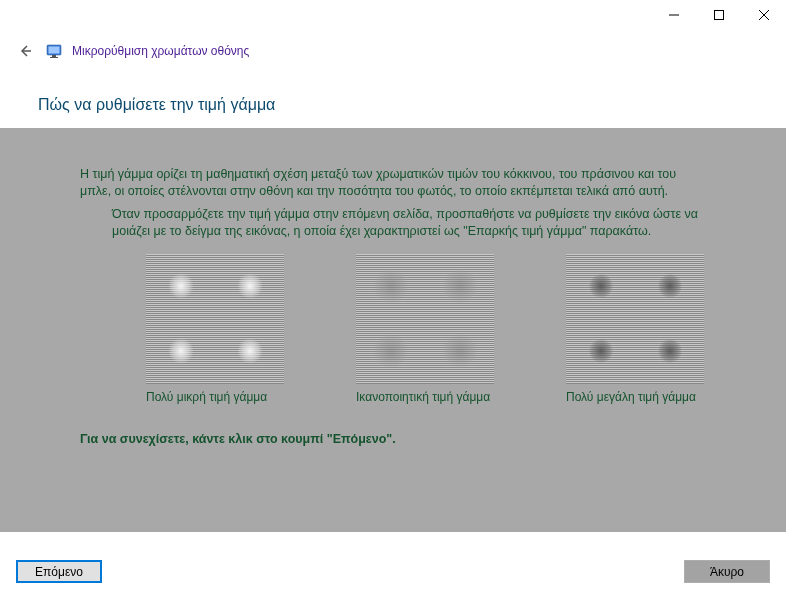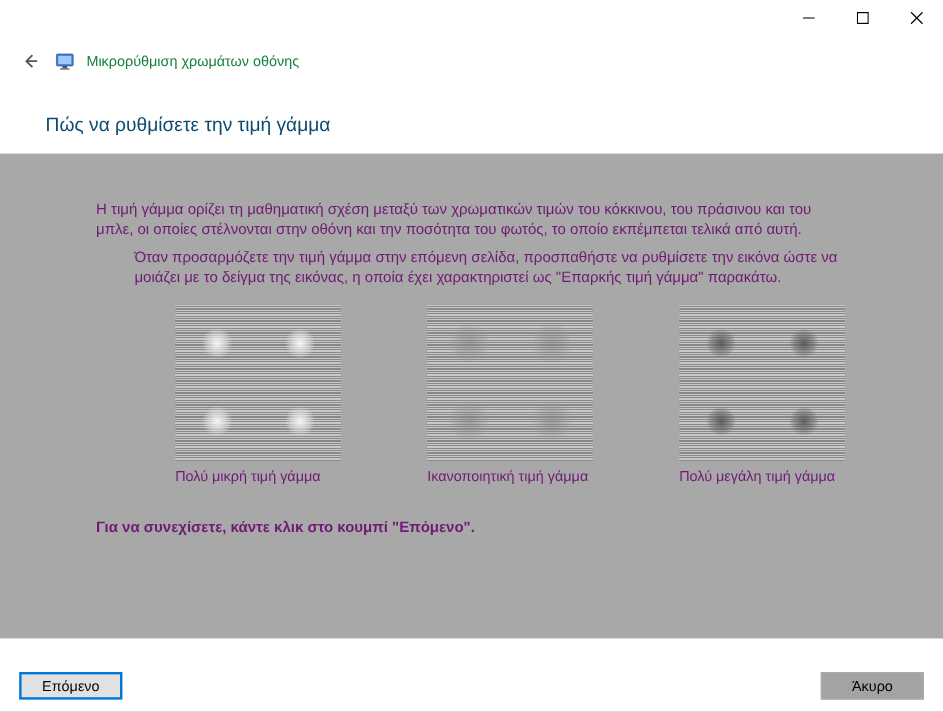--- a/index.html
+++ b/index.html
@@ -44,33 +44,33 @@
       justify-content: center;
       cursor: pointer;
     }
     .app-icon {
       width: 16px;
       height: 16px;
       display: inline-block;
     }
     .header-title {
       font-size: 12px;
-      color: #15803d;
+      color: #4c1d95;
     }
     .main-title {
       color: #0c4a6e;
       font-size: 16px;
       padding: 28px 0 14px 38px;
     }
     .content-area {
       background: #a8a8a8;
       height: 404px;
       margin: 0;
       padding: 38px 80px 20px 80px;
-      color: #701a75;
+      color: #14532d;
     }
     .para {
       font-size: 12.5px;
       line-height: 1.35;
       margin-bottom: 4px;
     }
     .para2 {
       font-size: 12.5px;
       line-height: 1.35;
       margin-top: 6px;

